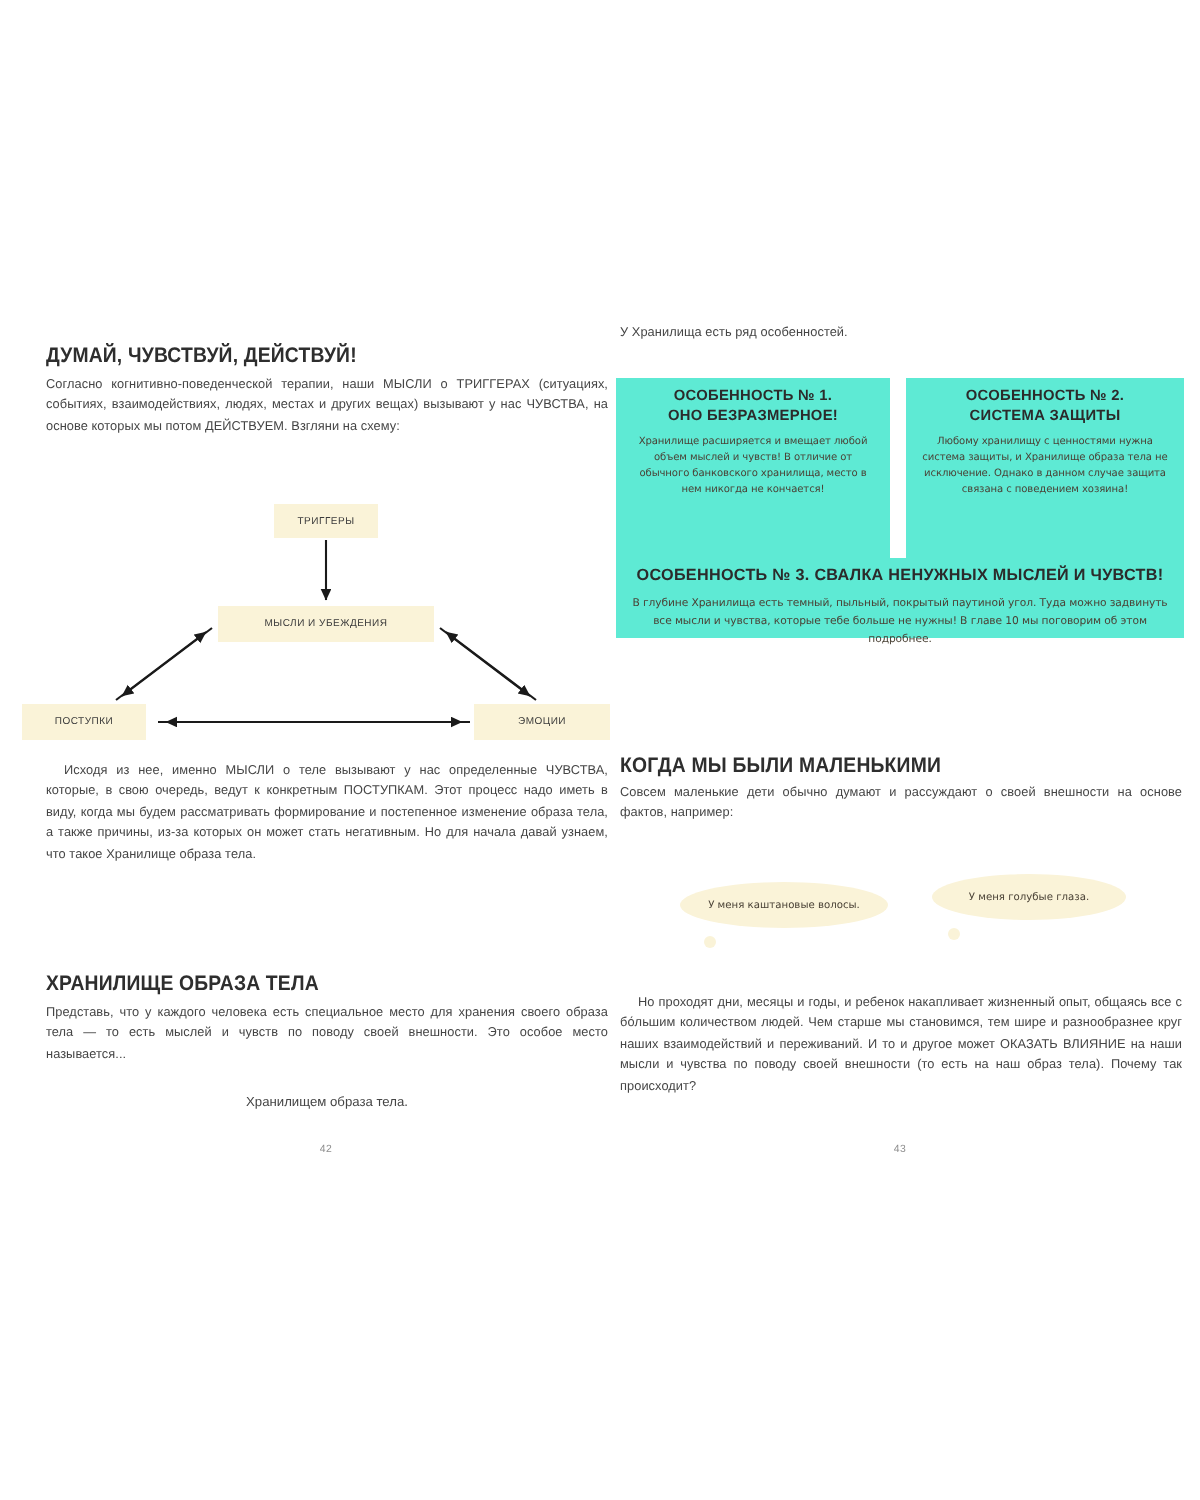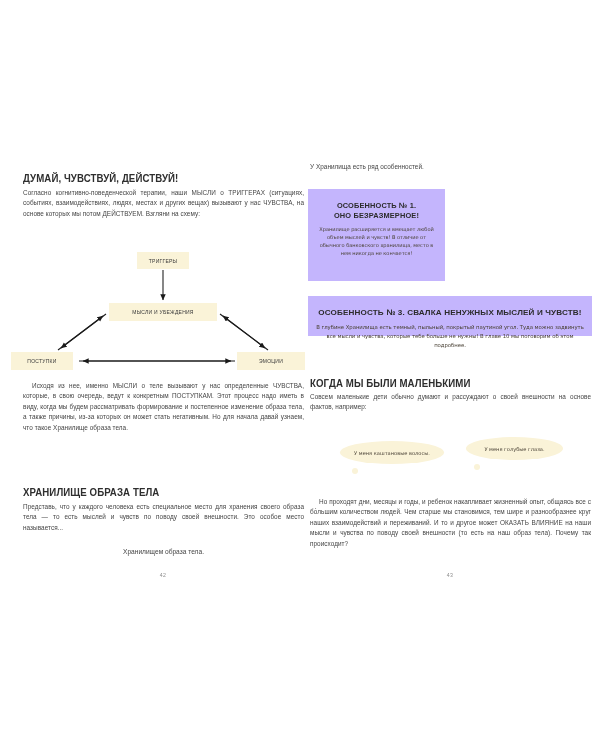--- a/index.html
+++ b/index.html
@@ -98,28 +98,28 @@
 
   
   .rp-lead      { position: absolute; left: 10px; top: 162px; width: 281px; }
   .rp-head      { position: absolute; left: 10px; top: 377px; }
   .rp-kids      { position: absolute; left: 10px; top: 392px; width: 281px; }
   .rp-tail      { position: absolute; left: 10px; top: 497px; width: 281px; }
 
   
   .card {
     position: absolute;
-    background: #c4b5fd;
+    background: #5eead4;
     box-sizing: border-box;
-    padding: 12px 7px 8px;
+    padding: 4px 7px 8px;
     text-align: center;
   }
   .card-1 { left: 308px; top: 189px; width: 137px; height: 92px; }
   .card-2 { left: 453px; top: 189px; width: 139px; height: 92px; }
-  .card-3 { left: 308px; top: 296px; width: 284px; height: 40px; }
+  .card-3 { left: 308px; top: 279px; width: 284px; height: 40px; }
 
   .card-title {
     font-family: "Liberation Sans Narrow", "Liberation Sans", sans-serif;
     font-weight: bold;
     font-size: 7.4px;
     line-height: 9.6px;
     letter-spacing: .15px;
     color: #2b2b2b;
     text-transform: uppercase;
   }
@@ -225,20 +225,27 @@
   <div class="body-p rp-lead" style="left:310px;">У Хранилища есть ряд особенностей.</div>
 
   <div class="card card-1">
     <div class="card-title">
       <span>ОСОБЕННОСТЬ № 1.</span><br>
       <span>ОНО БЕЗРАЗМЕРНОЕ!</span>
     </div>
     <div class="card-body">Хранилище расширяется и вмещает любой объем мыслей и чувств! В отличие от обычного банковского хранилища, место в нем никогда не кончается!</div>
   </div>
 
+  <div class="card card-2">
+    <div class="card-title">
+      <span>ОСОБЕННОСТЬ № 2.</span><br>
+      <span>СИСТЕМА ЗАЩИТЫ</span>
+    </div>
+    <div class="card-body">Любому хранилищу с ценностями нужна система защиты, и Хранилище образа тела не исключение. Однако в данном случае защита связана с поведением хозяина!</div>
+  </div>
 
   <div class="card card-3">
     <div class="card-title">ОСОБЕННОСТЬ № 3. СВАЛКА НЕНУЖНЫХ МЫСЛЕЙ И ЧУВСТВ!</div>
     <div class="card-body">В глубине Хранилища есть темный, пыльный, покрытый паутиной угол. Туда можно задвинуть все мысли и чувства, которые тебе больше не нужны! В главе 10 мы поговорим об этом подробнее.</div>
   </div>
 
   <div class="h-sec rp-head" style="left:310px;">КОГДА МЫ БЫЛИ МАЛЕНЬКИМИ</div>
 
   <div class="body-p rp-kids" style="left:310px;">Совсем маленькие дети обычно думают и рассуждают о своей внешности на основе фактов, например:</div>
 

